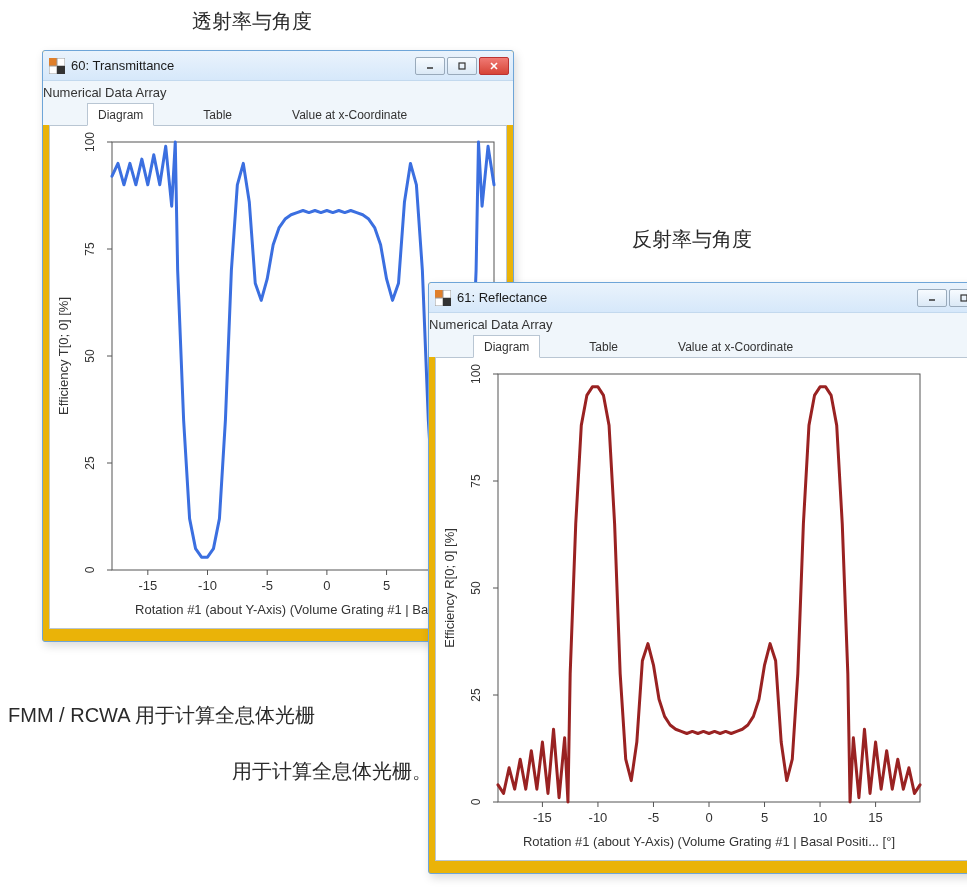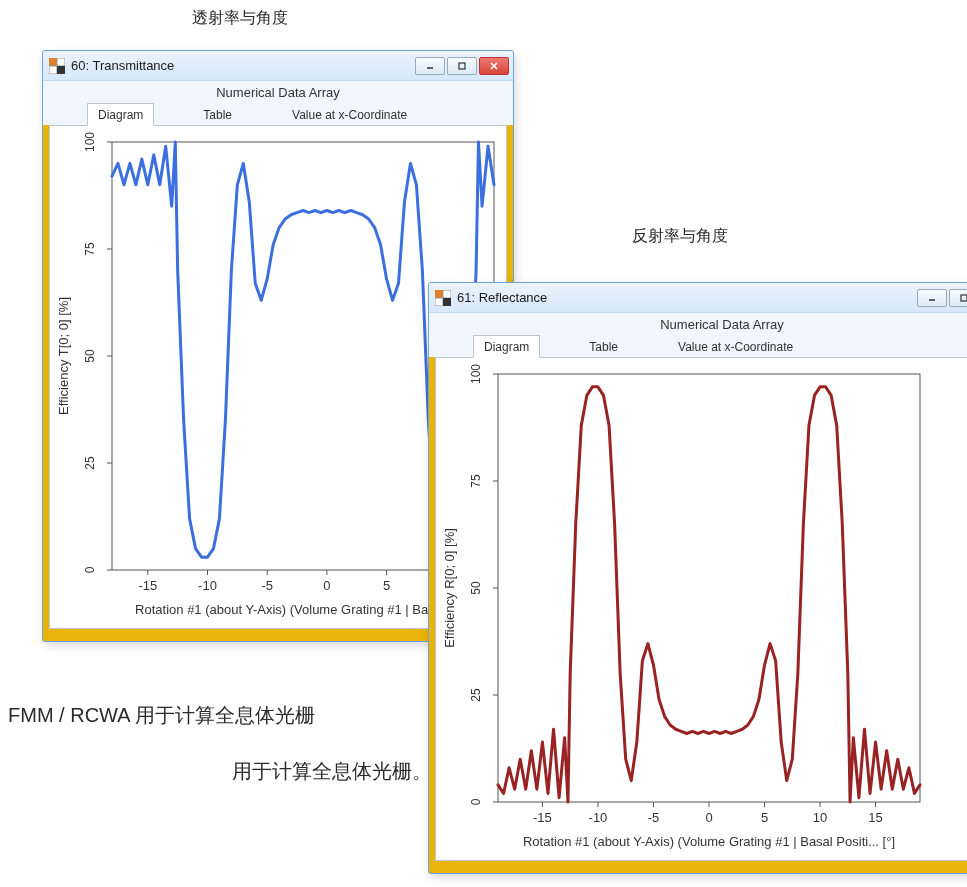--- a/index.html
+++ b/index.html
@@ -8,21 +8,21 @@
     width: 967px;
     height: 887px;
     position: relative;
     background: #fff;
     font-family: "Segoe UI", Tahoma, Arial, sans-serif;
     font-size: 13px;
     color: #222;
   }
   .header-label {
     position: absolute;
-    font-size: 16px;
+    font-size: 20px;
     color: #2a2a2a;
     font-family: "Microsoft YaHei", sans-serif;
   }
   .caption-line {
     position: absolute;
     font-size: 20px;
     color: #2a2a2a;
     font-family: "Microsoft YaHei", sans-serif;
   }
 
@@ -62,21 +62,20 @@
     font-size:11px;color:#333;
     cursor: pointer;
   }
   .winbtn.close {
     background: linear-gradient(#f07a74,#d64437);
     border-color:#b33;
     color:#fff;
     font-weight:bold;
   }
   .subtitle {
-    text-align:center;
     font-size:13px;
     color:#333;
     padding: 4px 0 2px;
     background: #f0f6fb;
   }
   .tabbar {
     display:flex;
     align-items:flex-end;
     background:#f0f6fb;
     padding: 0 6px;

